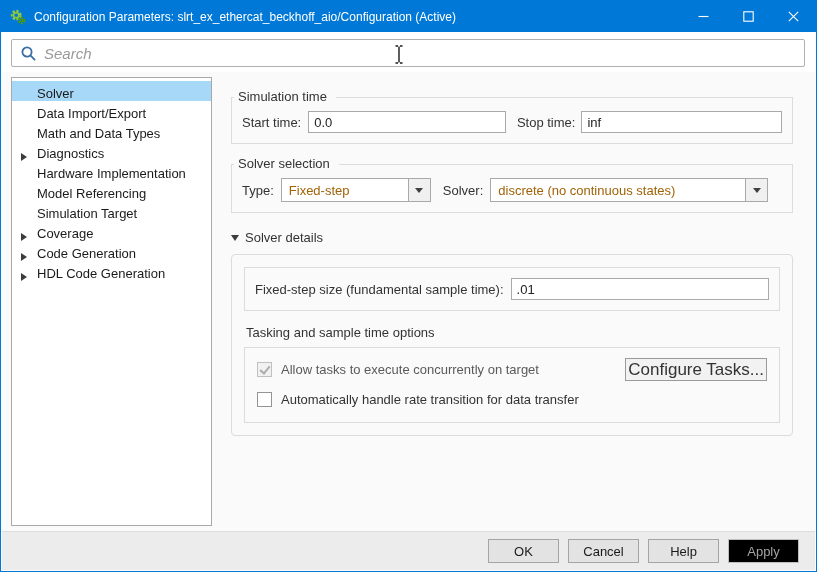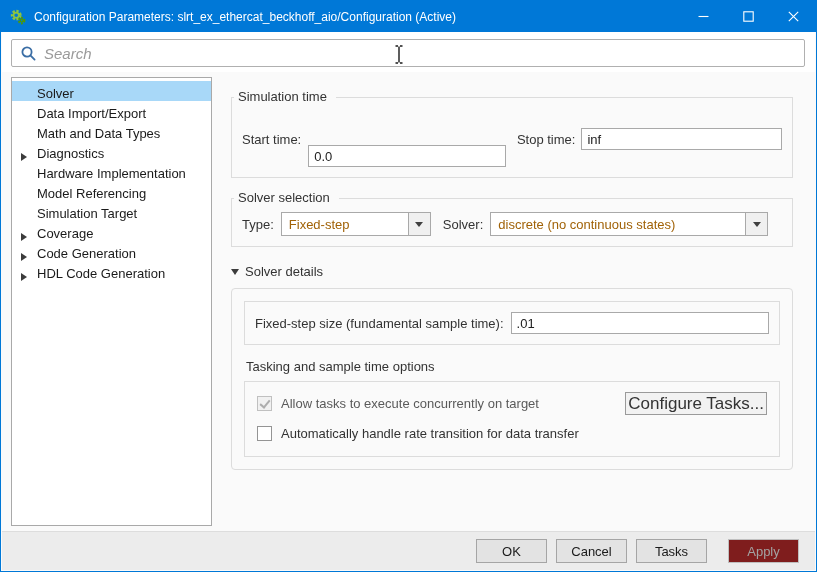--- a/index.html
+++ b/index.html
@@ -121,21 +121,21 @@
     position:absolute; left:1px; right:1px; bottom:1px; height:39px;
     background:#ececec; border-top:1px solid #dddddd;
     display:flex; align-items:center; justify-content:flex-end;
     padding-right:16px; gap:9px;
   }
   .btn {
     min-width:71px; height:24px; background:#e3e3e3; border:1px solid #a5a5a5;
     font-family:"Liberation Sans", sans-serif; font-size:13px; color:#1a1a1a;
     display:inline-flex; align-items:center; justify-content:center;
   }
-  .btn.disabled { color:#a3a3a3; border-color:#bfbfbf; background:#7f1d1d;margin-left:12px; }
+  .btn.disabled { color:#a3a3a3; border-color:#bfbfbf; background:#000000; }
 </style>
 </head>
 <body>
 
 <div class="window">
 
   <div class="titlebar">
     <svg class="titlebar-icon" viewBox="0 0 16 16">
       <circle cx="6.2" cy="6.2" r="4.1" fill="none" stroke="#8dc63f" stroke-width="2.6" stroke-dasharray="2.2 1.6"></circle>
       <circle cx="6.2" cy="6.2" r="2.6" fill="none" stroke="#8dc63f" stroke-width="1.6"></circle>
@@ -225,21 +225,21 @@
       <span>HDL Code Generation</span>
     </div>
   </div>
 
   <div class="main">
 
     <div class="group g-simtime">
       <span class="group-legend">Simulation time</span>
       <div class="row">
         <span class="field-label">Start time:</span>
-        <input class="text-input" style="width: 203px; margin-left: 7px; margin-top: 34px;" value="0.0">
+        <input class="text-input" style="width: 203px; margin-left: 7px;" value="0.0">
         <span class="field-label" style="margin-left:11px;">Stop time:</span>
         <input class="text-input" style="width: 206px; margin-left: 6px;" value="inf">
       </div>
     </div>
 
     <div class="group g-solversel">
       <span class="group-legend">Solver selection</span>
       <div class="row">
         <span class="field-label">Type:</span>
         <div class="combo" style="margin-left:7px;">
@@ -285,17 +285,17 @@
           <span class="check-label">Automatically handle rate transition for data transfer</span>
         </div>
       </div>
 
     </div>
   </div>
 
   <div class="footer">
     <button class="btn">OK</button>
     <button class="btn">Cancel</button>
-    <button class="btn">Tasks</button>
+    <button class="btn">Help</button>
     <button class="btn disabled">Apply</button>
   </div>
 
 </div>
 
 </body></html>

